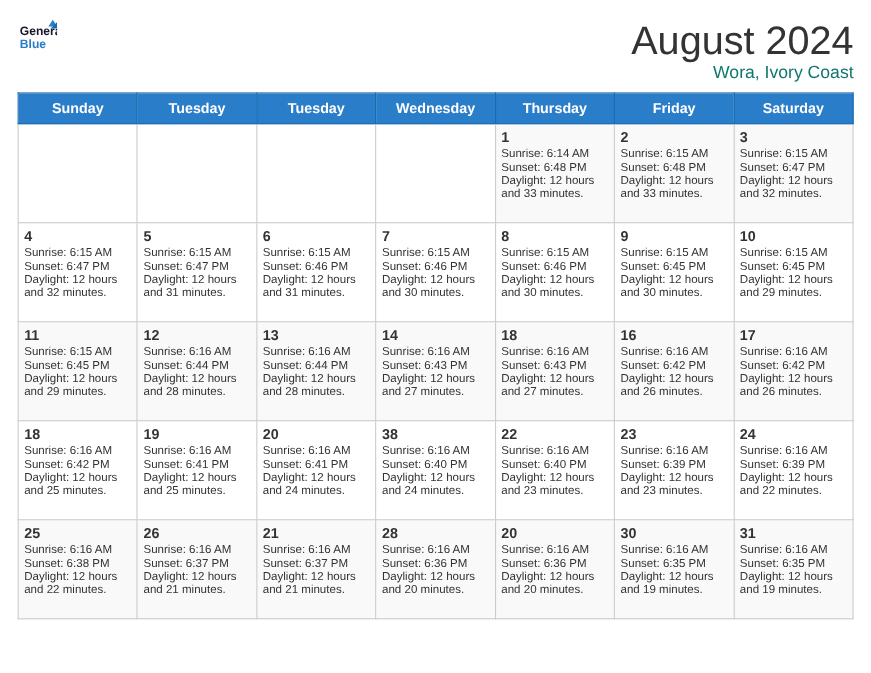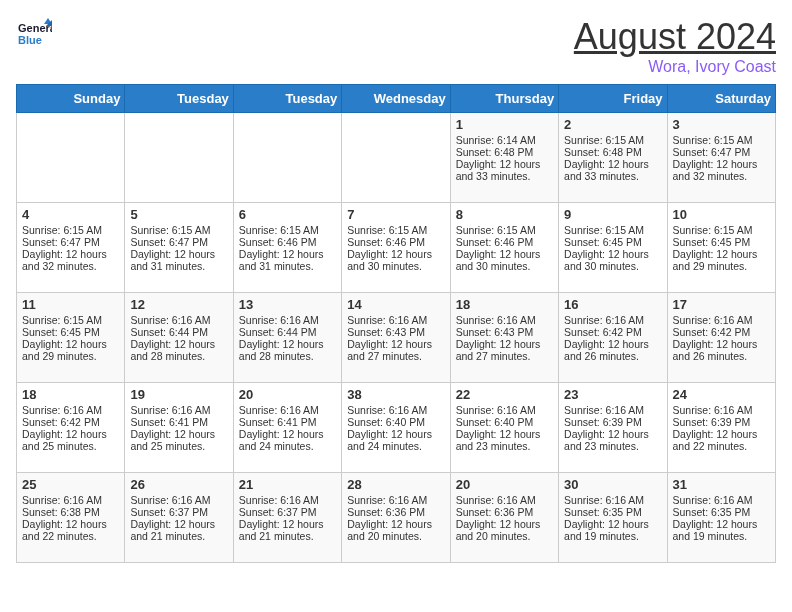--- a/index.html
+++ b/index.html
@@ -25,38 +25,37 @@
       width: 36px;
       height: 36px;
     }
     .title-block {
       text-align: right;
     }
     .main-title {
       font-size: 36px;
       font-weight: normal;
       color: #333;
-      text-decoration: underline;
     }
     .subtitle {
       font-size: 16px;
-      color: #8b5cf6;
+      color: #0f766e;
     }
     table {
       width: 100%;
       border-collapse: collapse;
       table-layout: fixed;
     }
     thead tr th {
       background: #2a7dc9;
       color: #fff;
       font-size: 13px;
       font-weight: bold;
       padding: 6px 4px;
-      text-align: right;
+      text-align: center;
       border: 1px solid #1a6ab0;
     }
     tbody tr td {
       vertical-align: top;
       border: 1px solid #ccc;
       padding: 4px 5px;
       font-size: 10.5px;
       color: #333;
       height: 90px;
       background: #fff;

